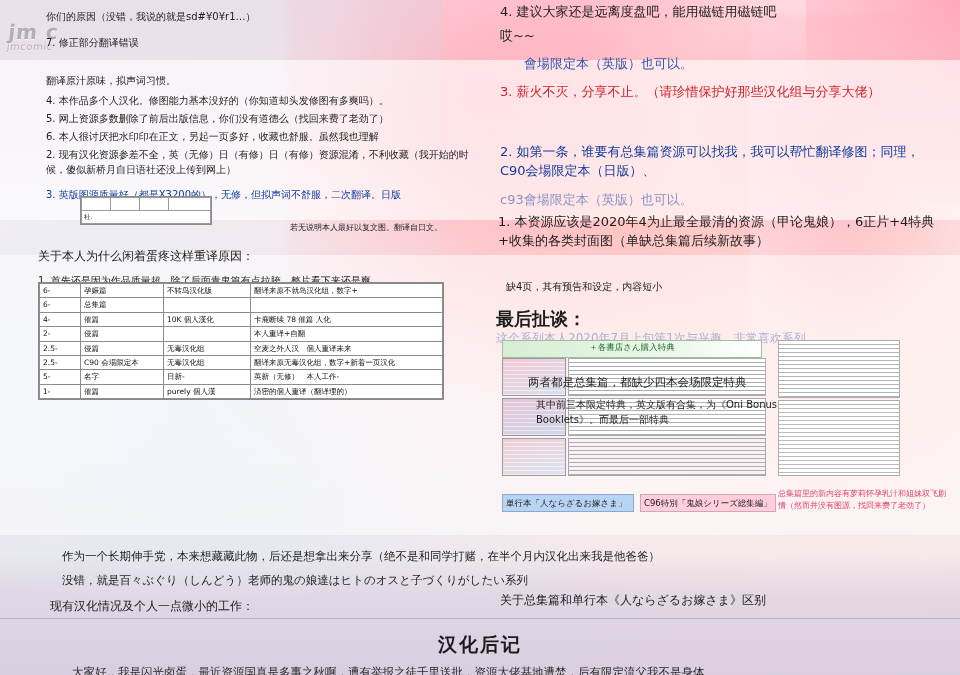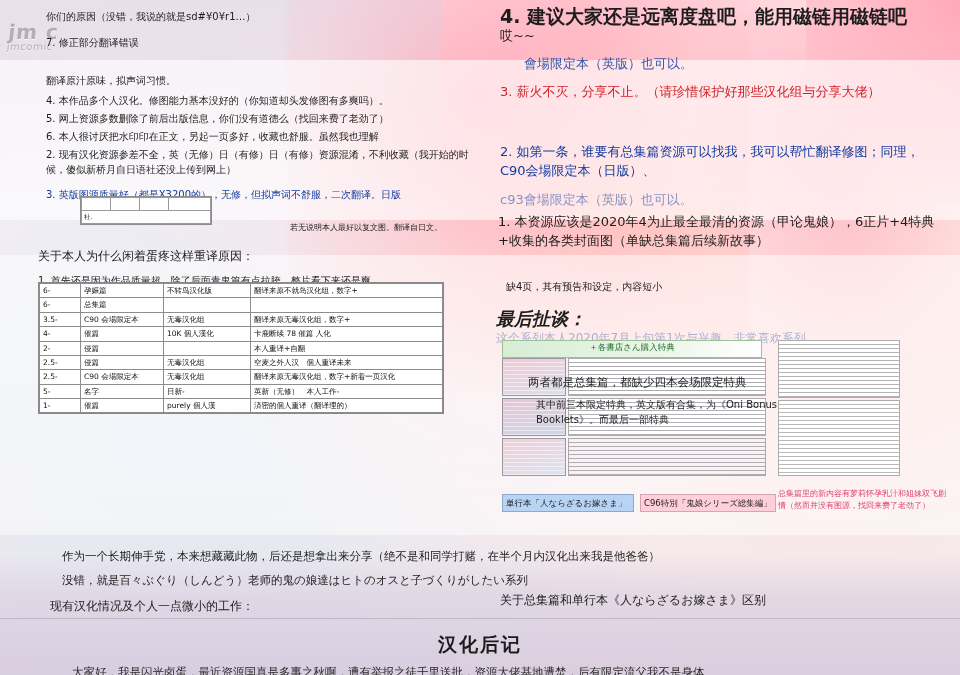--- a/index.html
+++ b/index.html
@@ -86,21 +86,21 @@
   }
   .cn { font-family: "DejaVu Sans", "Liberation Sans", sans-serif; }
 
   .c-dark  { color: #1d1d1d; }
   .c-red   { color: #d0232a; }
   .c-navy  { color: #123a9e; }
   .c-pink  { color: #e0406f; }
   .hl-blue   { background: rgba(172,206,245,0.85); }
   .hl-pink   { background: rgba(255,200,215,0.85); }
 
-  .big     { font-size: 16px; font-weight: bold; font-style: italic; }
+  .big     { font-size: 16px; font-weight: bold; }
   .small   { font-size: 10px; margin-top: 8px; }
   .tiny    { font-size: 8px; }
 
   
   .table-wrap {
     position: absolute;
     background: rgba(255,255,255,0.88);
     border: 1px solid #888;
   }
   table.grid {
@@ -229,26 +229,20 @@
           <td style="width:80px;">不转鸟汉化版</td>
           <td>翻译来原不就岛汉化组，数字+</td>
         </tr>
       <tr>
           <td>6-</td>
           <td>总集篇</td>
           <td></td>
           <td></td>
         </tr>
       <tr>
-          <td>3.5-</td>
-          <td>C90 会場限定本</td>
-          <td>无毒汉化组</td>
-          <td>翻译来原无毒汉化组，数字+</td>
-        </tr>
-      <tr>
           <td>4-</td>
           <td>催篇</td>
           <td>10K 個人漢化</td>
           <td>卡鹿断续 78 催篇 人化</td>
         </tr>
       <tr>
           <td>2-</td>
           <td>侵篇</td>
           <td></td>
           <td>本人重译+自翻</td>
@@ -278,21 +272,21 @@
           <td>済密的個人重译（翻译理的）</td>
         </tr>
     </tbody>
   </table>
 </div>
 
 <div class="txt cn c-dark" style="left:62px; top:548px; width:680px; font-size:11.5px;">作为一个长期伸手党，本来想藏藏此物，后还是想拿出来分享（绝不是和同学打赌，在半个月内汉化出来我是他爸爸）</div>
 <div class="txt cn c-dark" style="left:62px; top:572px; width:680px; font-size:11.5px;">没错，就是百々ぶぐり（しんどう）老师的鬼の娘達はヒトのオスと子づくりがしたい系列</div>
 <div class="txt cn c-dark" style="left:50px; top:598px; width:440px; font-size:12px;">现有汉化情况及个人一点微小的工作：</div>
 
-<div class="txt cn c-dark" style="left:500px; top:2px; width:440px; font-size:19px;font-weight:bold;">4. 建议大家还是远离度盘吧，能用磁链用磁链吧</div>
+<div class="txt cn c-dark" style="left:500px; top:2px; width:440px; font-size:13px;">4. 建议大家还是远离度盘吧，能用磁链用磁链吧</div>
 <div class="txt cn c-dark" style="left:500px; top:26px; width:200px; font-size:13px;">哎~~</div>
 
 <div class="txt cn c-navy" style="left:524px; top:54px; width:440px; font-size:13px; opacity:0.85;">會場限定本（英版）也可以。</div>
 <div class="txt cn c-red" style="left:500px; top:82px; width:440px; font-size:13px;">3. 薪火不灭，分享不止。（请珍惜保护好那些汉化组与分享大佬）</div>
 
 <div class="txt cn c-navy" style="left:500px; top:142px; width:445px; font-size:13px;">2. 如第一条，谁要有总集篇资源可以找我，我可以帮忙翻译修图；同理，C90会場限定本（日版）、</div>
 <div class="txt cn c-navy" style="left:500px; top:190px; width:440px; font-size:13px; opacity:0.5;">c93會場限定本（英版）也可以。</div>
 
 <div class="txt cn c-dark" style="left:498px; top:212px; width:448px; font-size:13px;">1. 本资源应该是2020年4为止最全最清的资源（甲论鬼娘），6正片+4特典+收集的各类封面图（单缺总集篇后续新故事）</div>
 <div class="txt cn c-dark small" style="left:506px; top:272px; width:420px;">缺4页，其有预告和设定，内容短小</div>

